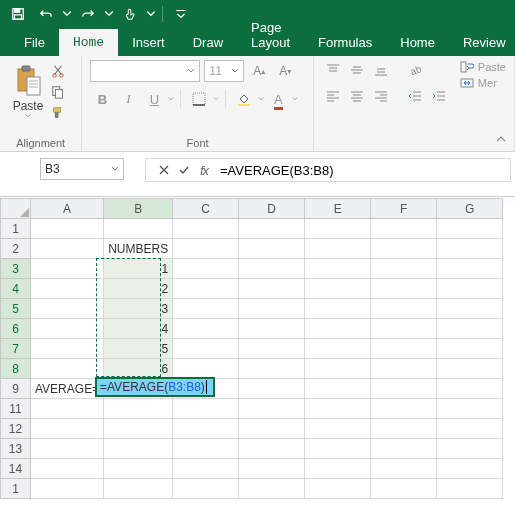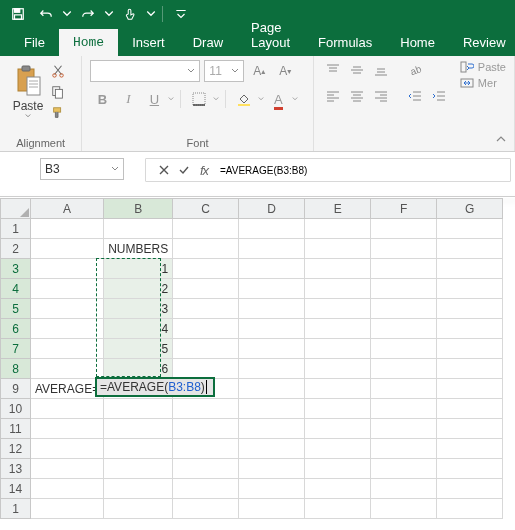--- a/index.html
+++ b/index.html
@@ -43,41 +43,41 @@
   .align-row { display: flex; gap: 2px; align-items: center; }
   .align-btn { width: 22px; height: 20px; display: flex; align-items: center; justify-content: center; color: #888; }
   .align-side { display: flex; flex-direction: column; gap: 2px; margin-left: 10px; }
   .align-side-item { display: flex; align-items: center; gap: 4px; font-size: 11px; color: #999; }
   
   
   .formula-area { background: #fff; border-bottom: 1px solid #d0d0d0; padding: 6px 4px 14px 4px; }
   .formula-row { display: flex; align-items: flex-start; gap: 21px; margin-left: 36px; }
   .name-box { width: 84px; height: 22px; border: 1px solid #c0c0c0; display: flex; align-items: center; justify-content: space-between; padding: 0 4px; font-size: 12px; }
   .fb-icon { width: 20px; height: 28px; display: flex; align-items: center; justify-content: center; color: #555; }
-  .formula-input { flex: 1; height: 22px; border: none; padding: 0 6px; font-size: 10px; outline: none; }
+  .formula-input { flex: 1; height: 22px; border: none; padding: 0 6px; font-size: 13px; outline: none; }
   .formula-shadow { position: relative; height: 1px; box-shadow: 0 3px 6px rgba(0,0,0,0.15); margin: 0 -4px; }
   .fb-wrap { display: flex; align-items: center; border: 1px solid #d8d8d8; border-radius: 1px; flex: 1; height: 24px; padding: 0 4px 0 8px; }
   
   
   .grid-area { position: relative; }
   .grid { border-collapse: collapse; table-layout: fixed; }
   .grid th, .grid td { border: 1px solid #d8d8d8; font-size: 12px; font-weight: normal; }
   .grid .corner { width: 30px; height: 20px; background: #eef0f1; border: 1px solid #c8c8c8; position: relative; }
   .grid .colh { height: 20px; background: #eef0f1; text-align: center; color: #555; width: 66px; border: 1px solid #c8c8c8; }
   .grid .rowh { width: 30px; background: #eef0f1; text-align: center; color: #555; border: 1px solid #c8c8c8; }
   .grid td.cell { height: 20px; padding: 0 4px; text-align: left; background: #fff; }
   .grid td.cell.num { text-align: right; }
   .grid td.sel-range { background: #e8f0e8; }
   .grid .colh.highlighted { background: #d8e8d8; }
   .grid .rowh.highlighted { background: #d8e8d8; color: #0c6e3d; }
   
   .marching { position: absolute; border: 1.5px dashed #0c6e3d; pointer-events: none; animation: march 0.8s linear infinite; }
   @keyframes march { to { border-color: #0c6e3d; } }
   
-  .edit-cell { position: absolute; border: 2px solid #0c6e3d; background: #e5e5e5; font-size: 12px; padding: 0 3px; display: flex; align-items: center; font-family: "Segoe UI", Arial; }
+  .edit-cell { position: absolute; border: 2px solid #0c6e3d; background: #7dd3fc; font-size: 12px; padding: 0 3px; display: flex; align-items: center; font-family: "Segoe UI", Arial; }
   .edit-cell .ref { color: #2060d0; }
   .edit-cell .cursor { width: 1px; height: 14px; background: #000; display: inline-block; margin-left: 1px; animation: blink 1s step-end infinite; }
   @keyframes blink { 50% { opacity: 0; } }
   
   .corner-tri { position: absolute; right: 1px; bottom: 1px; width: 0; height: 0; border-left: 9px solid transparent; border-bottom: 9px solid #b0b0b0; }
 </style>
 </head>
 <body>
 
 <div class="titlebar">
@@ -464,30 +464,20 @@
           <th class="rowh">9</th>
           <td class="cell">AVERAGE=</td>
           <td class="cell"></td>
           <td class="cell"></td>
           <td class="cell"></td>
           <td class="cell"></td>
           <td class="cell"></td>
           <td class="cell"></td>
         </tr>
         <tr>
-          <th class="rowh">10</th>
-          <td class="cell"></td>
-          <td class="cell"></td>
-          <td class="cell"></td>
-          <td class="cell"></td>
-          <td class="cell"></td>
-          <td class="cell"></td>
-          <td class="cell"></td>
-        </tr>
-        <tr>
           <th class="rowh">11</th>
           <td class="cell"></td>
           <td class="cell"></td>
           <td class="cell"></td>
           <td class="cell"></td>
           <td class="cell"></td>
           <td class="cell"></td>
           <td class="cell"></td>
         </tr>
         <tr>

